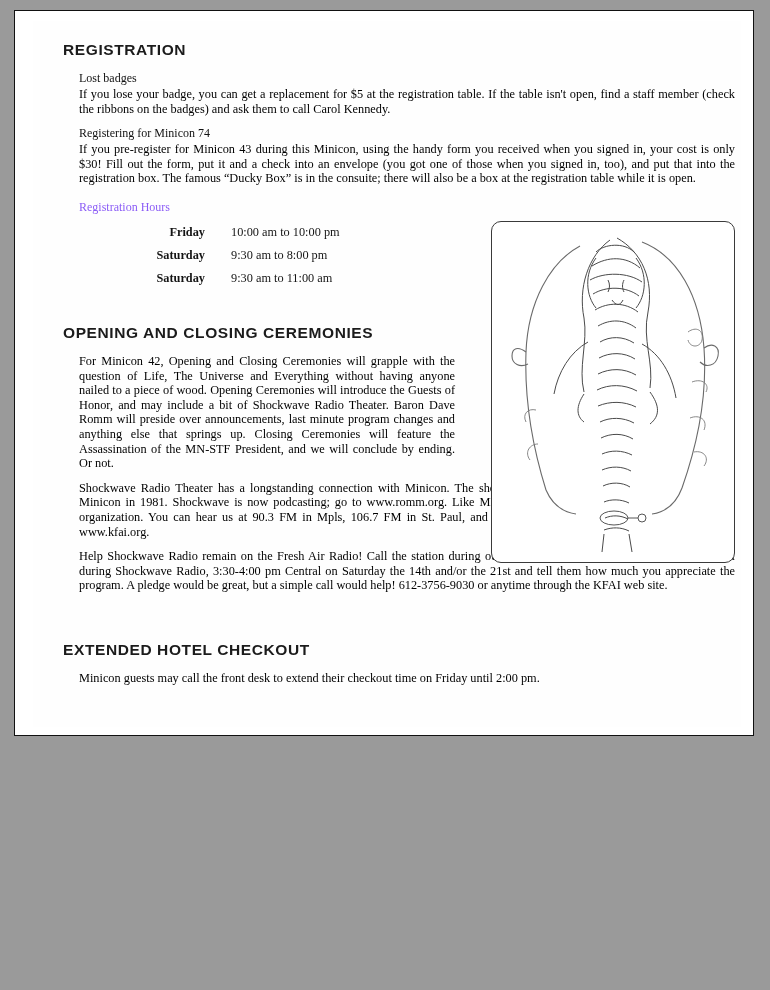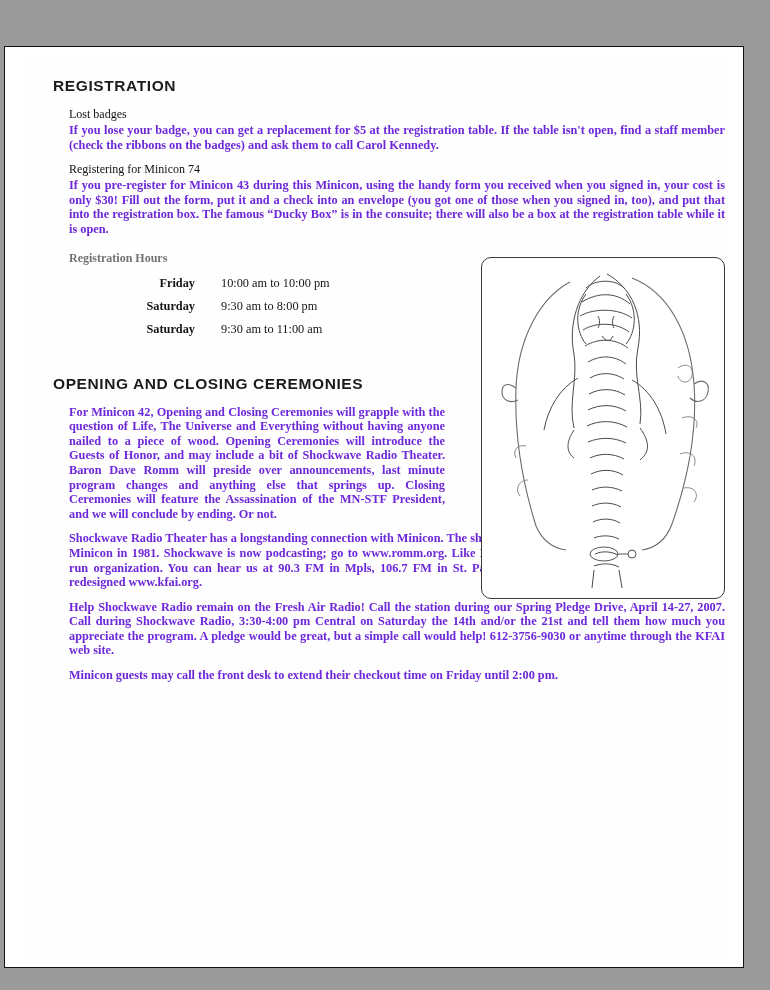--- a/index.html
+++ b/index.html
@@ -7,29 +7,28 @@
     padding: 0;
     background: #9a9a9a;
   }
   body {
     width: 770px;
     height: 990px;
     font-family: "Liberation Sans", sans-serif;
   }
   .page-frame {
     position: absolute;
-    left: 4px;
+    left: 14px;
     top: 10px;
     width: 740px;
-    height: 922px;
+    height: 726px;
     background: #ffffff;
     border: 1px solid #111111;
     box-sizing: border-box;
     overflow: hidden;
-    margin-top: 36px;
   }
   .page-inner {
     position: absolute;
     left: 18px;
     top: 10px;
     right: 12px;
     bottom: 8px;
     background: #fefefe;
   }
   .content {
@@ -56,31 +55,30 @@
     font-size: 12px;
     font-weight: normal;
     color: #111;
     margin: 0 0 1px 0;
     padding-left: 16px;
   }
   p.body {
     font-family: "Liberation Serif", serif;
     font-size: 12.3px;
     line-height: 14.6px;
-    color: #6d28d9;
+    color: #000000;
     margin: 0 0 10px 0;
     padding-left: 16px;
     text-align: justify;
-    font-weight: bold;
   }
   .hours-title {
     font-family: "Liberation Serif", serif;
     font-size: 12px;
-    font-weight: bold;
-    color: #737373;
+    font-weight: normal;
+    color: #8b5cf6;
     margin: 14px 0 6px 0;
     padding-left: 16px;
   }
   table.hours {
     margin-left: 52px;
     border-collapse: collapse;
     font-family: "Liberation Serif", serif;
     font-size: 12.3px;
     color: #141414;
   }
@@ -171,20 +169,21 @@
       <div class="left-col">
         <p class="body">For Minicon 42, Opening and Closing Ceremonies will grapple with the question of Life, The Universe and Everything without having anyone nailed to a piece of wood.  Opening Ceremonies will introduce the Guests of Honor, and may include a bit of Shockwave Radio Theater.    Baron Dave Romm will preside over announcements, last minute program changes and anything else that springs up.  Closing Ceremonies will feature the Assassination of the MN-STF President, and we will conclude by ending.  Or not.</p>
 
       </div>
 
       <div class="full-col">
         <p class="body" style="text-indent:0;">Shockwave Radio Theater has a longstanding connection with Minicon.   The show began in 1979, made its first appearance at Minicon in 1981.       Shockwave is now podcasting; go to www.romm.org.    Like MN-STF, KFAI-FM is a non-profit, volunteer run organization.   You can hear us at 90.3 FM in Mpls, 106.7 FM in St. Paul, and audio streaming over the net at the redesigned www.kfai.org.</p>
         <p class="body">Help Shockwave Radio remain on the Fresh Air Radio!  Call the station during our Spring Pledge Drive, April 14-27, 2007.  Call during Shockwave Radio, 3:30-4:00 pm Central on Saturday the 14th and/or the 21st and tell them how much you appreciate the program.  A pledge would be great, but a simple call would help!  612-3756-9030 or anytime through the KFAI web site.</p>
       </div>
 
+      <h1 class="section spaced" style="margin-top:48px;">EXTENDED HOTEL CHECKOUT</h1>
       <p class="body checkout-p">Minicon guests may call the front desk to extend their checkout time on Friday until 2:00 pm.</p>
 
     </div>
 
     <div class="art-box">
       <svg width="242" height="340" viewBox="0 0 242 340">
         <g stroke="#4a4a4a" fill="none" stroke-width="1">
           <path d="M118 18 C 96 34, 86 66, 92 96 C 96 120, 86 146, 92 170"></path>
           <path d="M125 16 C 150 30, 162 58, 156 90 C 150 118, 162 140, 158 166"></path>
           <path d="M104 30 C 112 22, 132 20, 142 30"></path>

